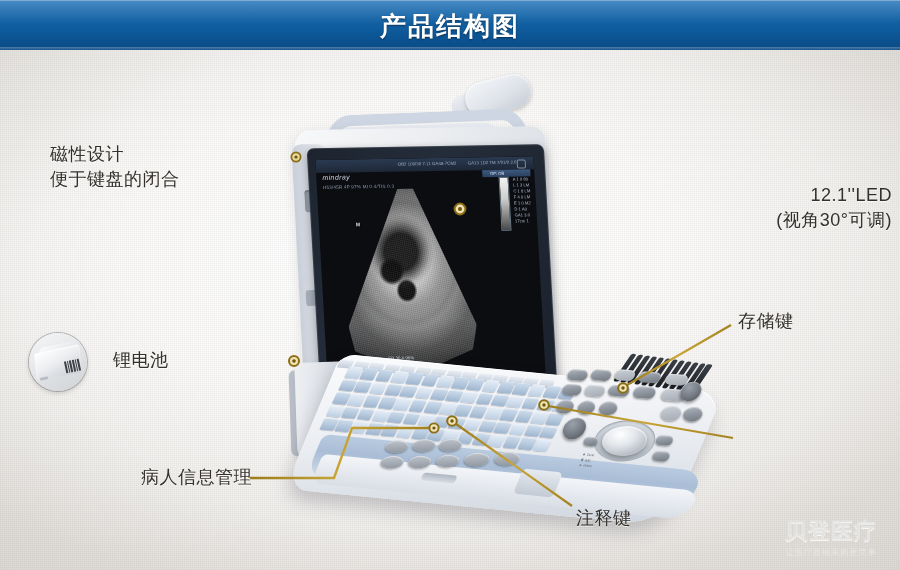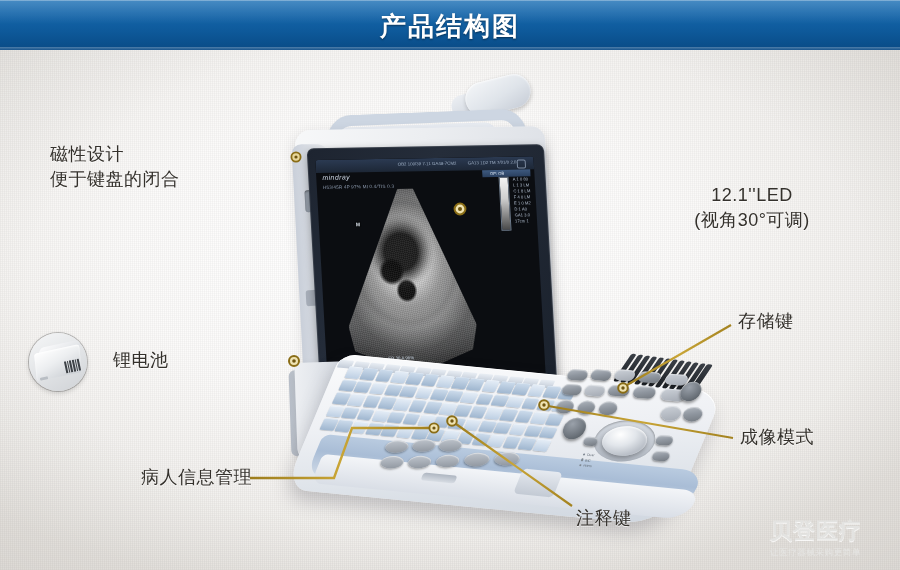--- a/index.html
+++ b/index.html
@@ -347,21 +347,21 @@
   }
   .batt-contacts span{flex:1;background:#3d4146;height:100%;border-radius:.5px;}
   .batt-notch{
     position:absolute;left:11px;bottom:11px;width:8px;height:3px;
     background:#b9bec4;border-radius:1px;transform:rotate(-12deg);
   }
 
   
   .wm{
     position:absolute;left:770px;top:516px;width:122px;height:44px;
-    user-select:none;
+    text-align:center;user-select:none;
   }
   .wm-main{
     color:#e3e3e1;font-size:22px;font-weight:bold;letter-spacing:1px;
     text-shadow:0 1px 0 rgba(255,255,255,.8);
   }
   .wm-sub{color:#e6e6e4;font-size:8.5px;letter-spacing:.6px;margin-top:1px;}
 </style>
 </head>
 <body>
 
@@ -631,28 +631,27 @@
         <span></span>
         <span></span>
         <span></span>
     </div>
     <div class="batt-notch"></div>
   </div>
 
   <div class="lbl" style="left:50px;top:142px;width:150px;text-align:left;">磁性设计
 便于键盘的闭合</div>
 
-  <div class="lbl" style="left:652px;top:183px;width:200px;text-align:center;">12.1''LED
+  <div class="lbl" style="left:692px;top:183px;width:200px;text-align:right;">12.1''LED
 (视角30°可调)</div>
 
   <div class="lbl" style="left:738px;top:309px;width:110px;text-align:left;">存储键</div>
 
   <div class="lbl" style="left:113px;top:348px;width:90px;text-align:left;">锂电池</div>
 
-  <div class="lbl" style="left:740px;top:425px;width:130px;text-align:left;">成像模式</div>
 
   <div class="lbl" style="left:112px;top:465px;width:140px;text-align:right;">病人信息管理</div>
 
   <div class="lbl" style="left:576px;top:506px;width:110px;text-align:left;">注释键</div>
 
   <div class="wm">
     <div class="wm-main">贝登医疗</div>
     <div class="wm-sub">让医疗器械采购更简单</div>
   </div>
 

